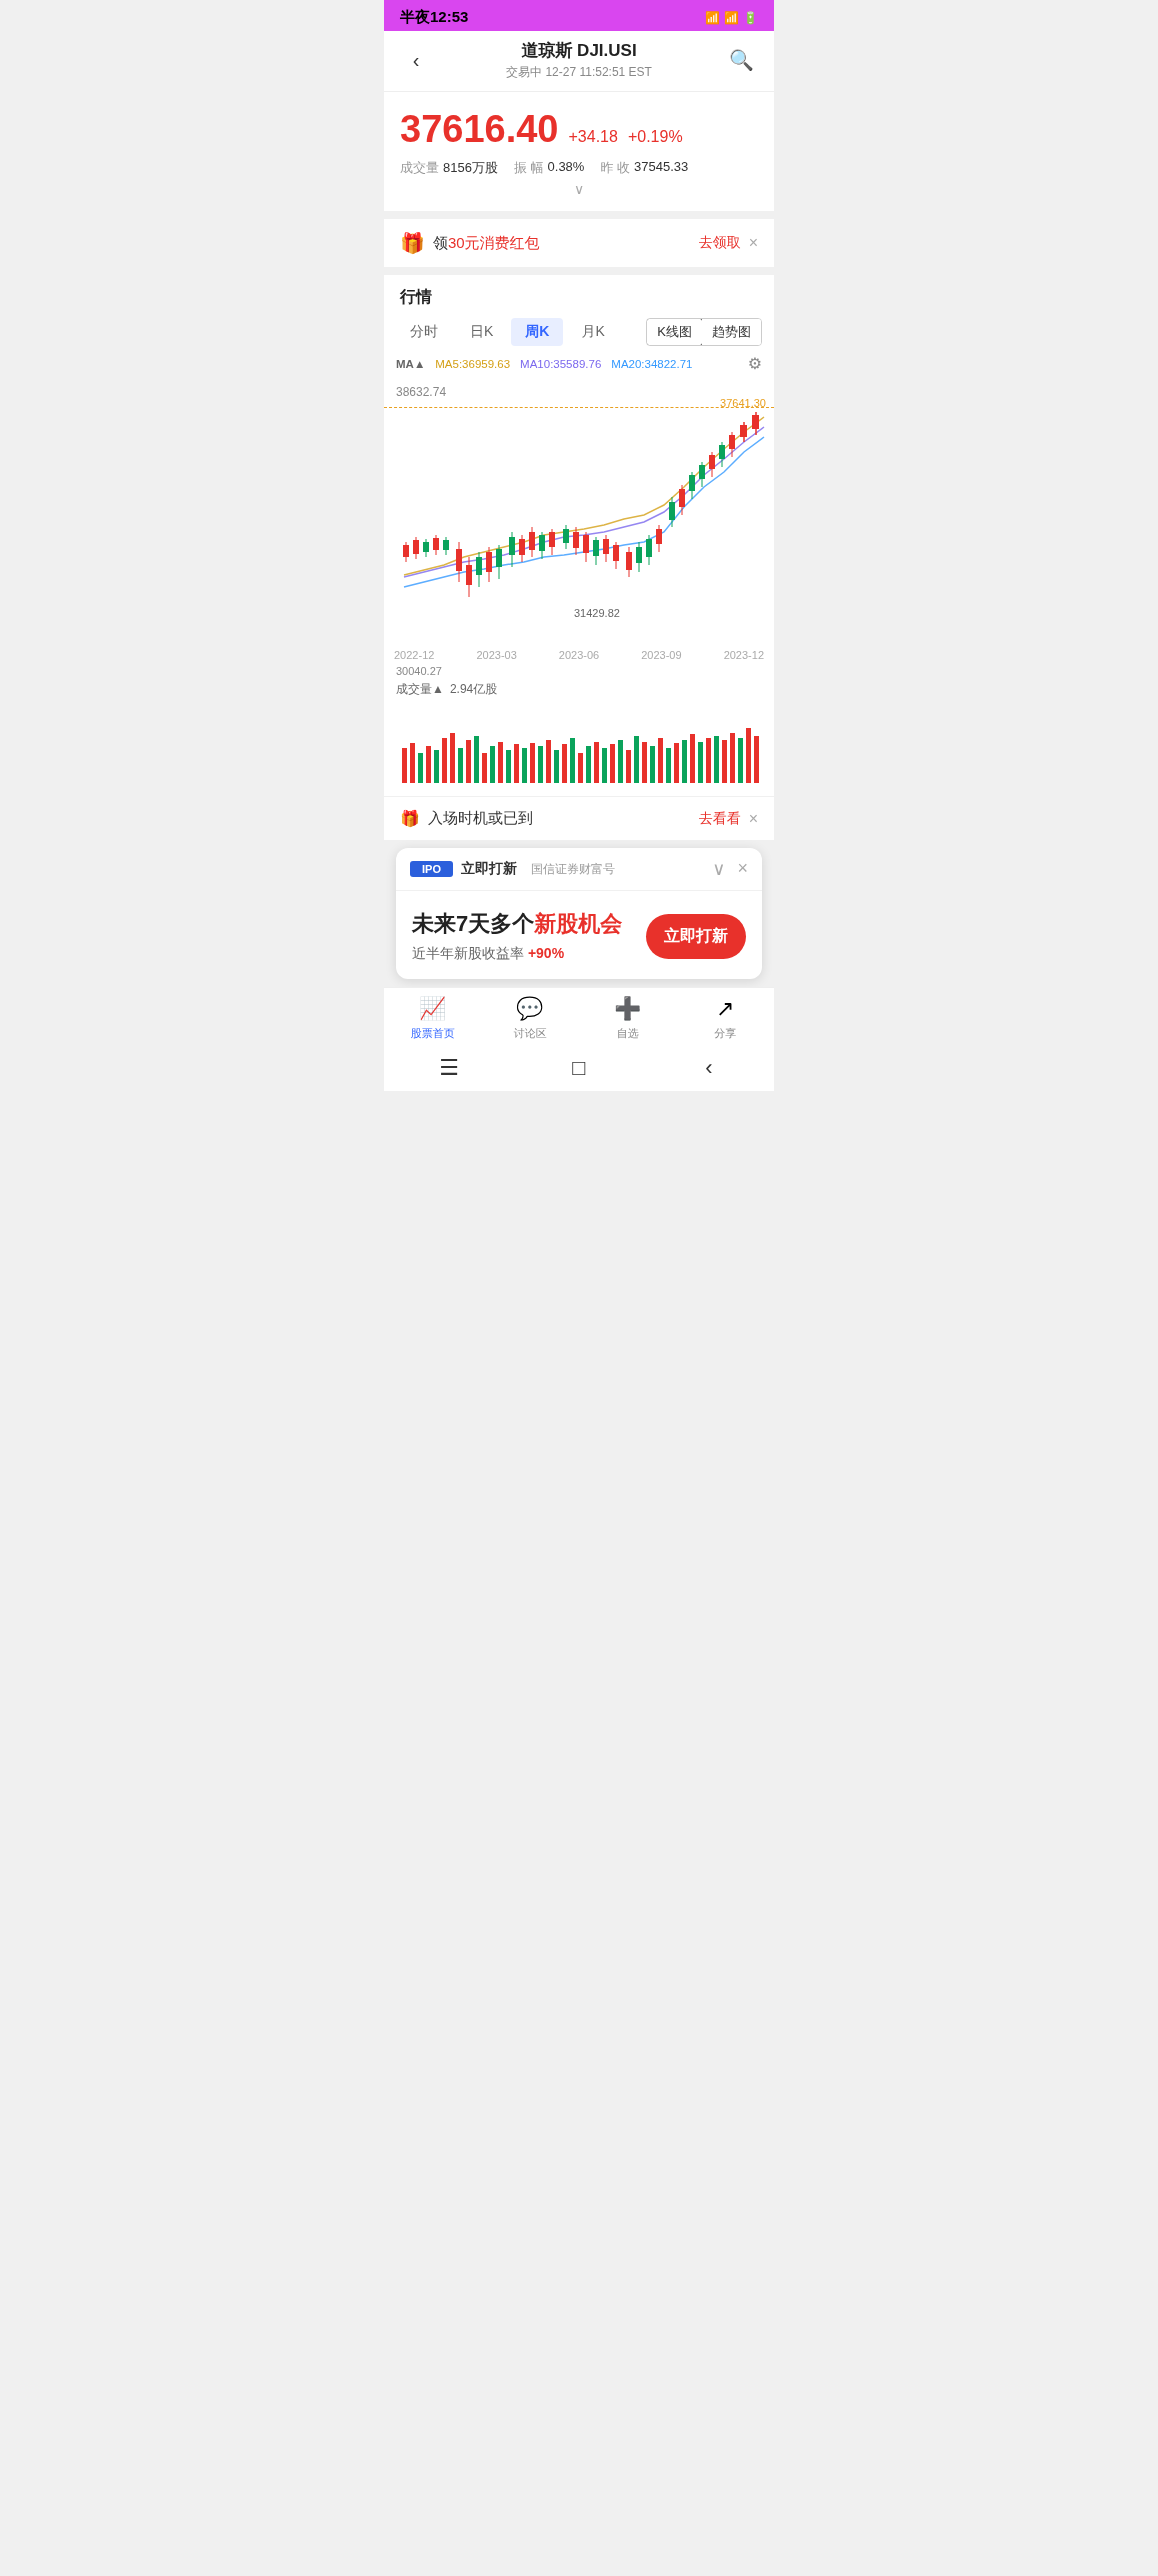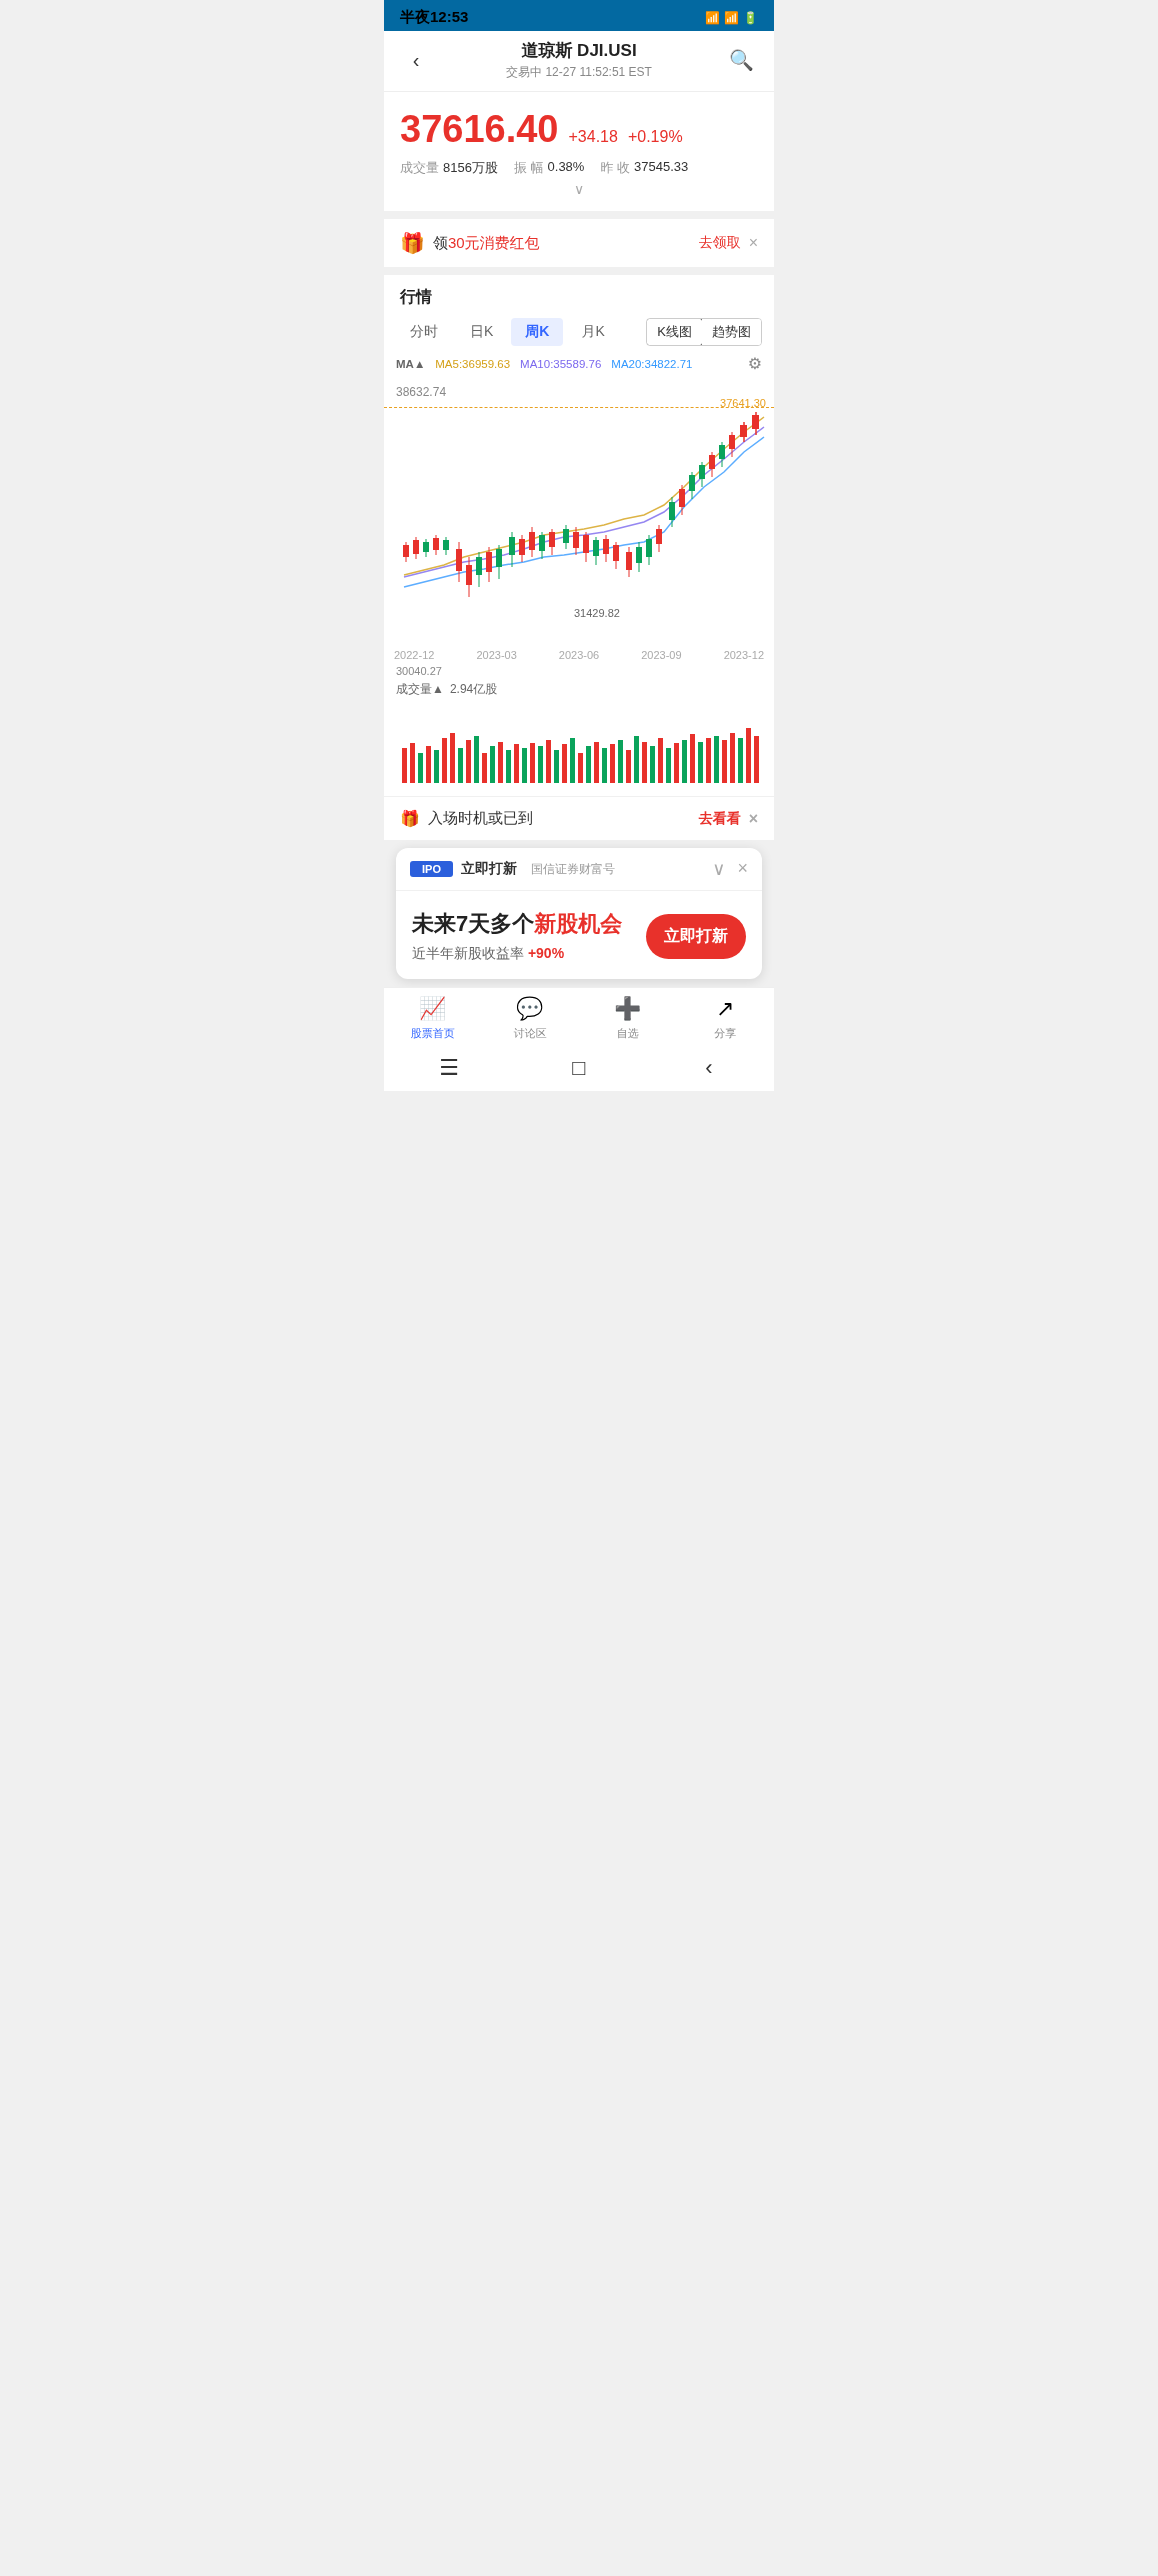--- a/index.html
+++ b/index.html
@@ -7,21 +7,21 @@
     body {
       font-family: -apple-system, 'PingFang SC', 'Microsoft YaHei', sans-serif;
       background: #f0f0f0;
       width: 390px;
       margin: 0 auto;
       overflow-x: hidden;
     }
 
     
     .status-bar {
-      background: #0369a1;
+      background: #d946ef;
       padding: 8px 16px 4px;
       display: flex;
       justify-content: space-between;
       align-items: center;
       font-size: 13px;
       font-weight: 600;
       gap: 7px;
     }
     .status-time { font-size: 15px; font-weight: 700; }
     .status-icons { display: flex; gap: 4px; align-items: center; font-size: 12px; }
@@ -511,21 +511,21 @@
         <rect x="360" y="38" width="5" height="47" fill="#e8312b"></rect>
       </svg>
     </div>
   </div>
 
   <div class="promo-banner">
     <div class="promo-left">
       <span>🎁</span>
       <span class="promo-text">入场时机或已到</span>
     </div>
-    <div style="display:flex;align-items:center;gap:8px;font-weight:bold;">
+    <div style="display:flex;align-items:center;gap:8px;">
       <span class="promo-action">去看看</span>
       <span class="promo-close">×</span>
     </div>
   </div>
 </div>
 
 <div class="ipo-popup">
   <div class="ipo-header">
     <span class="ipo-tag">IPO</span>
     <span class="ipo-name">立即打新</span>

